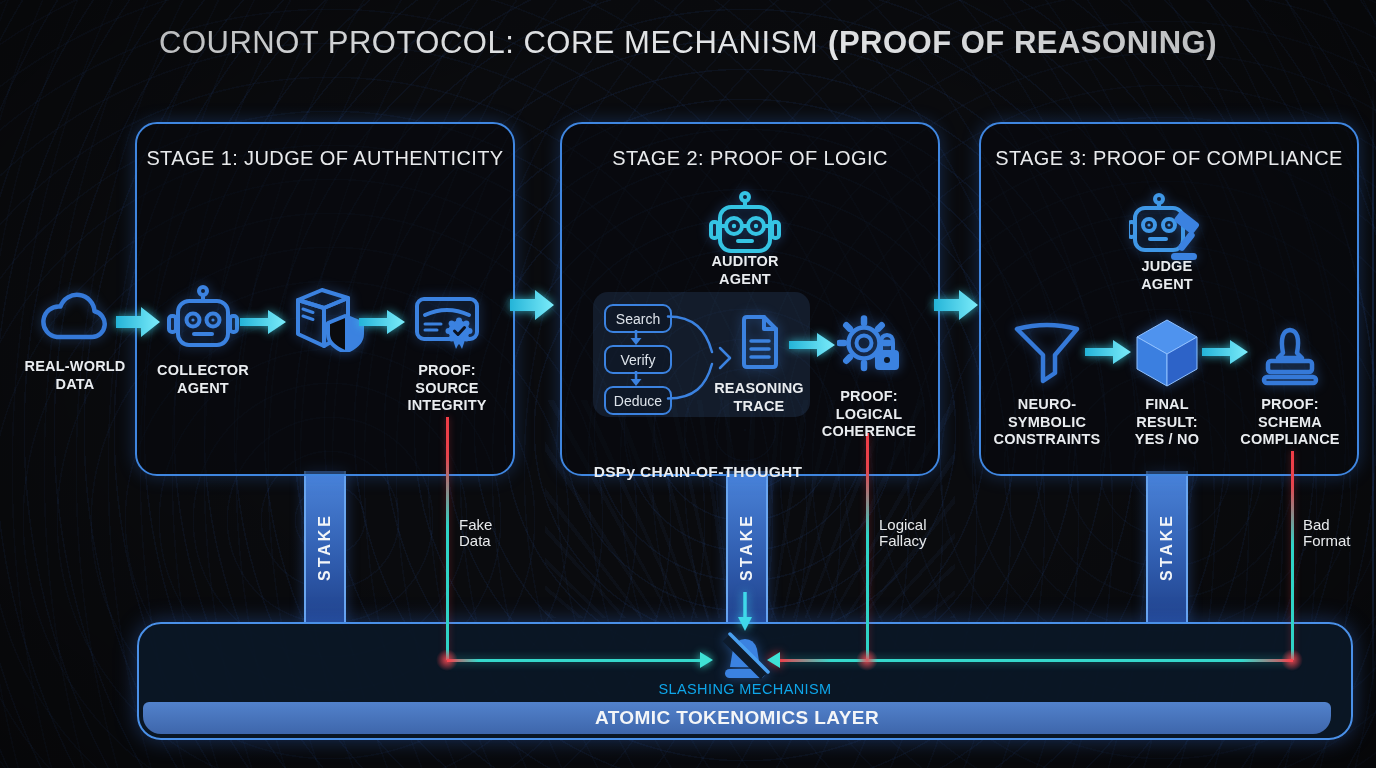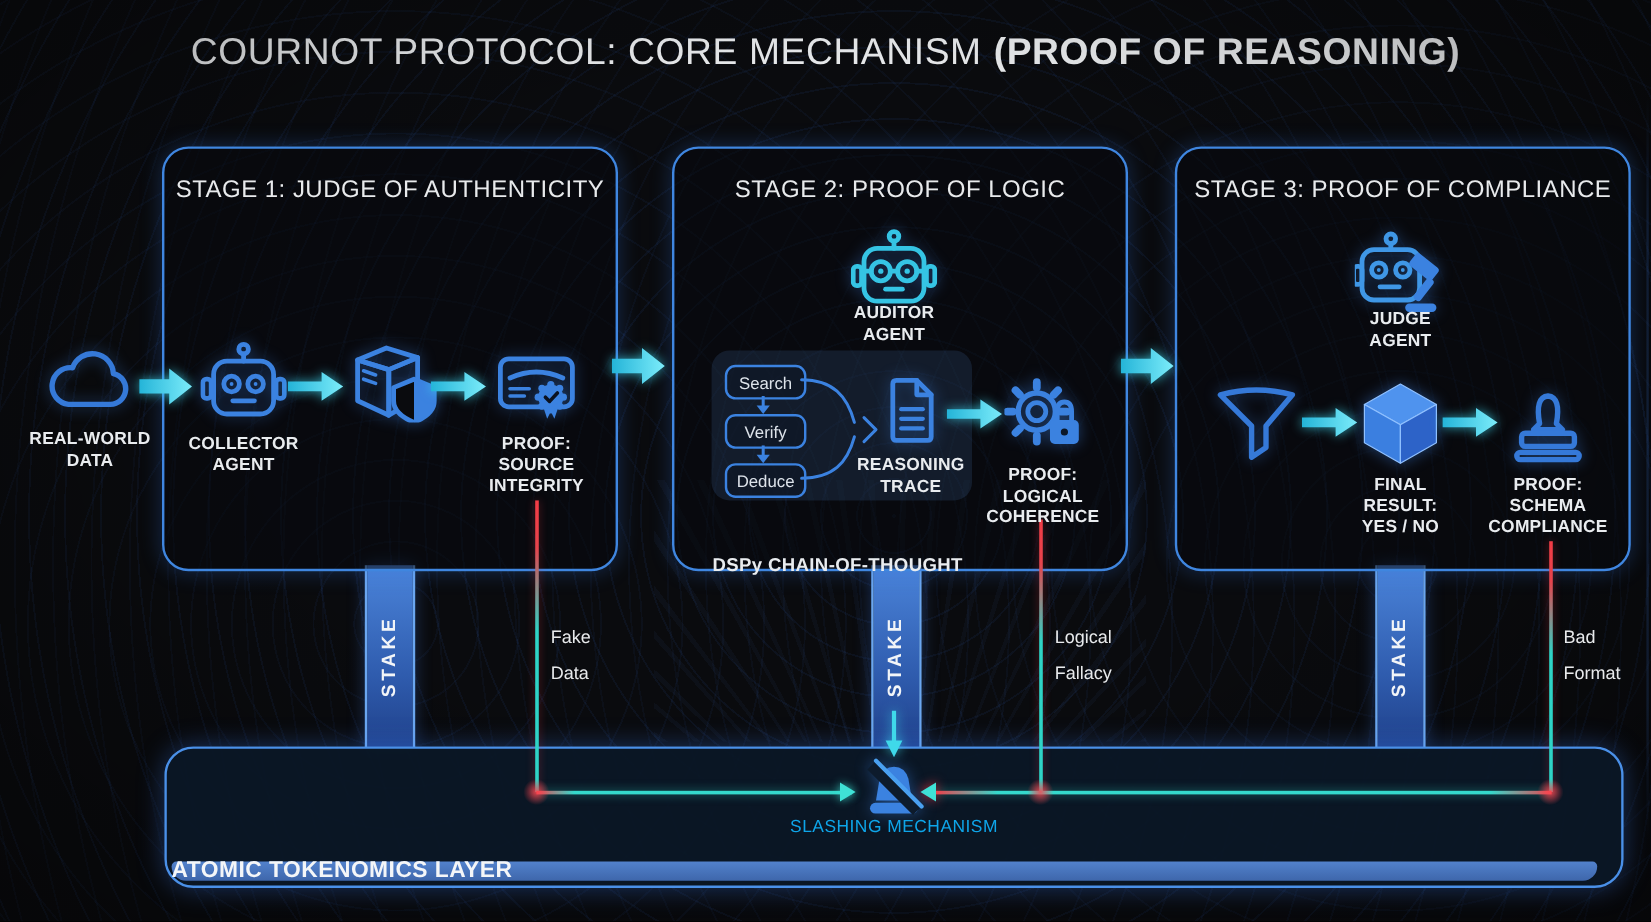--- a/index.html
+++ b/index.html
@@ -18,21 +18,21 @@
     background:linear-gradient(180deg,transparent,rgba(60,120,220,.4) 18%,rgba(60,120,220,.4) 82%,transparent);}
   .title{position:absolute;top:25px;left:0;width:100%;text-align:center;color:#eceef0;
     font-size:31px;letter-spacing:.5px;font-weight:400;}
   .title .bold{font-weight:700;margin-left:10px;}
   .stage{position:absolute;top:122px;width:376px;height:350px;border:2.5px solid #3f86e0;
     border-radius:22px;background:rgba(7,10,15,.55);box-shadow:0 0 18px rgba(50,120,230,.3);z-index:2;}
   .stage-title{position:absolute;top:23px;left:0;width:100%;text-align:center;color:#e8eaec;
     font-size:20px;letter-spacing:.4px;font-weight:400;}
   .node-label{position:absolute;transform:translateX(-50%);white-space:pre-line;text-align:center;
     color:#e9ecef;font-weight:700;font-size:14.5px;line-height:17.5px;letter-spacing:.2px;z-index:6;}
-  .penalty{position:absolute;color:#e8eaec;font-size:15px;line-height:30px;white-space:pre-line;
+  .penalty{position:absolute;color:#e8eaec;font-size:15px;line-height:16px;white-space:pre-line;
     font-weight:400;z-index:6;}
   .icon{position:absolute;z-index:5;}
   .glow-cyan{filter:drop-shadow(0 0 5px rgba(60,215,240,.75));}
   .glow-blue{filter:drop-shadow(0 0 6px rgba(60,130,230,.45));}
   .pillar{position:absolute;top:471px;width:42px;height:152px;z-index:1;
     background:linear-gradient(180deg,#4b84da 0%,#2f5cae 60%,#20418a 100%);
     border-left:2px solid #6aa6f0;border-right:2px solid #6aa6f0;box-sizing:border-box;
     box-shadow:0 0 14px rgba(60,120,230,.35);display:flex;align-items:center;justify-content:center;}
   .pillar span{transform:rotate(-90deg);color:#f2f5f8;font-weight:700;font-size:16px;letter-spacing:3px;}
   .dspy-panel{position:absolute;left:593px;top:292px;width:217px;height:125px;border-radius:15px;
@@ -48,22 +48,22 @@
   .hline{position:absolute;height:2.5px;top:659px;z-index:3;box-shadow:0 0 8px rgba(50,220,205,.5);}
   .tri-right{position:absolute;width:0;height:0;border-top:8px solid transparent;border-bottom:8px solid transparent;
     border-left:13px solid #3fe2d6;z-index:4;filter:drop-shadow(0 0 4px rgba(60,230,215,.8));}
   .tri-left{position:absolute;width:0;height:0;border-top:8px solid transparent;border-bottom:8px solid transparent;
     border-right:13px solid #3fe2d6;z-index:4;filter:drop-shadow(0 0 5px rgba(255,60,70,.85));}
   .corner-glow{position:absolute;width:22px;height:22px;border-radius:50%;z-index:3;
     background:radial-gradient(circle, rgba(255,70,80,.85) 0%, rgba(255,70,80,0) 70%);}
   .tokenomics{position:absolute;left:137px;top:622px;width:1216px;height:118px;border:2.5px solid #4a90e8;
     border-radius:24px;background:rgba(11,23,38,.95);box-shadow:0 0 22px rgba(60,130,250,.35);
     box-sizing:border-box;z-index:2;}
-  .token-bar{position:absolute;left:4px;right:20px;bottom:4px;height:16px;border-radius:6px 6px 18px 18px;
-    background:linear-gradient(180deg,#5282cc,#3e66ab);display:flex;align-items:center;}
+  .token-bar{position:absolute;left:4px;right:20px;bottom:4px;height:32px;border-radius:6px 6px 18px 18px;
+    background:linear-gradient(180deg,#5282cc,#3e66ab);display:flex;align-items:center;justify-content:center;}
   .token-bar span{color:#f4f6f8;font-weight:700;font-size:19px;letter-spacing:.4px;}
   .slashing-label{position:absolute;transform:translateX(-50%);color:#0ea5e9;font-weight:400;
     font-size:14.5px;letter-spacing:.4px;z-index:6;}
 </style>
 </head>
 <body>
 
 <div id="canvas">
   <div class="rings"></div>
   <div class="fan"></div>
@@ -284,20 +284,23 @@
       </g>
     </svg>
   </span>
   <div class="node-label" style="left:1167px;top:258px">JUDGE
 AGENT</div>
   <span class="icon glow-blue" style="left:1012px;top:320px">
     <svg width="70" height="64" viewBox="0 0 70 64" fill="none" stroke="#3579d8" stroke-width="4.5" stroke-linecap="round" stroke-linejoin="round">
       <path d="M5 9 Q35 1 65 9 L43 35 V53 L31 61 V35 Z"></path>
     </svg>
   </span>
+  <div class="node-label" style="left:1047px;top:396px">NEURO-
+SYMBOLIC
+CONSTRAINTS</div>
   <span class="icon glow-cyan" style="left:1085px;top:338px">
     <svg width="48" height="28" viewBox="0 0 48 28">
         <polygon points="0,10 28,10 28,2 46,14 28,26 28,18 0,18" fill="url(#cyanGrad)"></polygon>
       </svg>
   </span>
   <span class="icon glow-blue" style="left:1133px;top:316px">
     <svg width="68" height="72" viewBox="0 0 68 72" stroke="#8fc0ff" stroke-width="1" stroke-linejoin="round">
       <polygon points="34,4 64,21 34,38 4,21" fill="#4f93ee"></polygon>
       <polygon points="4,21 34,38 34,70 4,53" fill="#3b7fe0"></polygon>
       <polygon points="34,38 64,21 64,53 34,70" fill="#2d63c8"></polygon>

